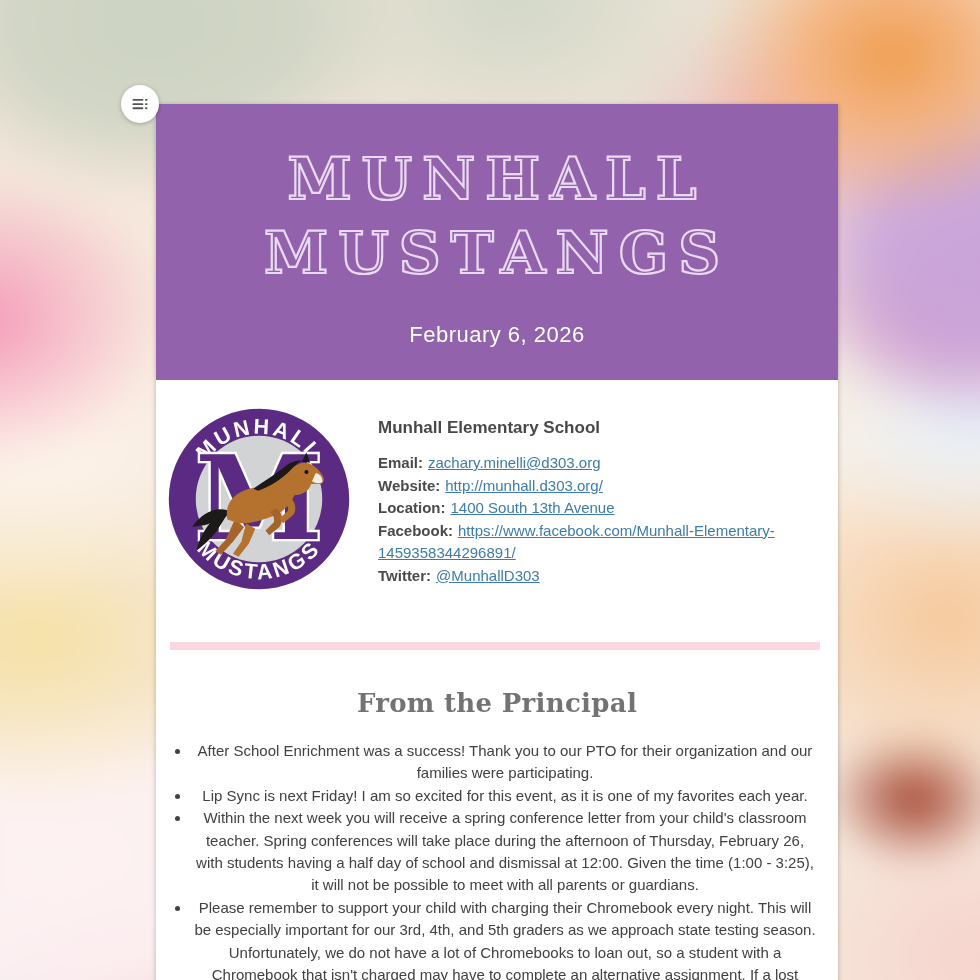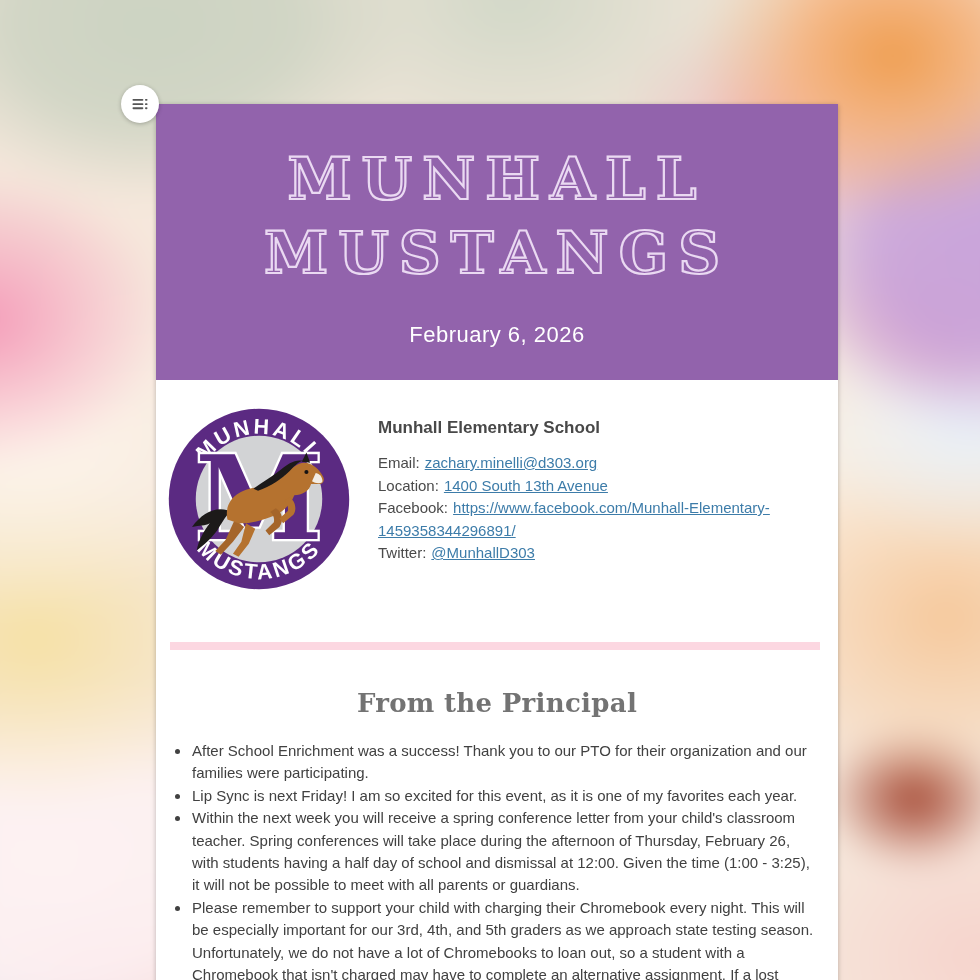--- a/index.html
+++ b/index.html
@@ -46,32 +46,32 @@
     .newsletter-title{color:transparent;-webkit-text-stroke:2.2px #ead9f2;}
   }
   .newsletter-date{margin-top:32px;font-size:22px;color:#ffffff;letter-spacing:.5px;}
 
   .card-body{background:#fff;padding-top:26px;}
   .school-row{display:flex;padding:0 20px 0 10px;gap:26px;}
   .logo-wrap{flex:0 0 186px;}
   .contact-info{flex:1;padding-top:0;}
   .school-name{font-size:17px;font-weight:bold;color:#484848;margin:12px 0 14px 0;}
   .contact-row{font-size:15px;line-height:22.5px;color:#4a4a4a;}
-  .contact-label{font-weight:normal;margin-right:5px;margin-top:28px;}
+  .contact-label{font-weight:bold;margin-right:5px;margin-top:28px;}
   .contact-link{color:#3d7ca9;text-decoration:underline;cursor:pointer;}
 
   .divider{height:8px;background:#fcd7e1;margin:46px 18px 0 14px;}
 
   .section-heading{text-align:center;margin:38px 0 0 0;
     font-family:"DejaVu Serif","Liberation Serif",serif;font-weight:bold;
     font-size:26px;color:#737373;letter-spacing:.3px;}
 
   ul.bullets{margin:22px 20px 0 20px;padding-left:15px;color:#414141;
     font-size:15px;line-height:22.4px;list-style:disc outside;}
-  ul.bullets li{padding-left:1px;}
+  ul.bullets li{padding-left:1px;text-align:center;}
 </style>
 </head>
 <body>
 
 <div class="stage">
   <div class="bg"></div>
 
   <div class="menu-fab">
     <svg width="20" height="20" viewBox="0 0 24 24">
       <g fill="#565656">
@@ -127,20 +127,23 @@
           </svg>
         </div>
 
         <div class="contact-info">
           <div class="school-name">Munhall Elementary School</div>
           <div>
               <div class="contact-row">
               <span class="contact-label">Email:</span><a class="contact-link">zachary.minelli@d303.org</a>
             </div>
               <div class="contact-row">
+              <span class="contact-label">Website:</span><a class="contact-link">http://munhall.d303.org/</a>
+            </div>
+              <div class="contact-row">
               <span class="contact-label">Location:</span><a class="contact-link">1400 South 13th Avenue</a>
             </div>
               <div class="contact-row">
               <span class="contact-label">Facebook:</span><a class="contact-link">https://www.facebook.com/Munhall-Elementary-1459358344296891/</a>
             </div>
               <div class="contact-row">
               <span class="contact-label">Twitter:</span><a class="contact-link">@MunhallD303</a>
             </div>
             </div>
         </div>

